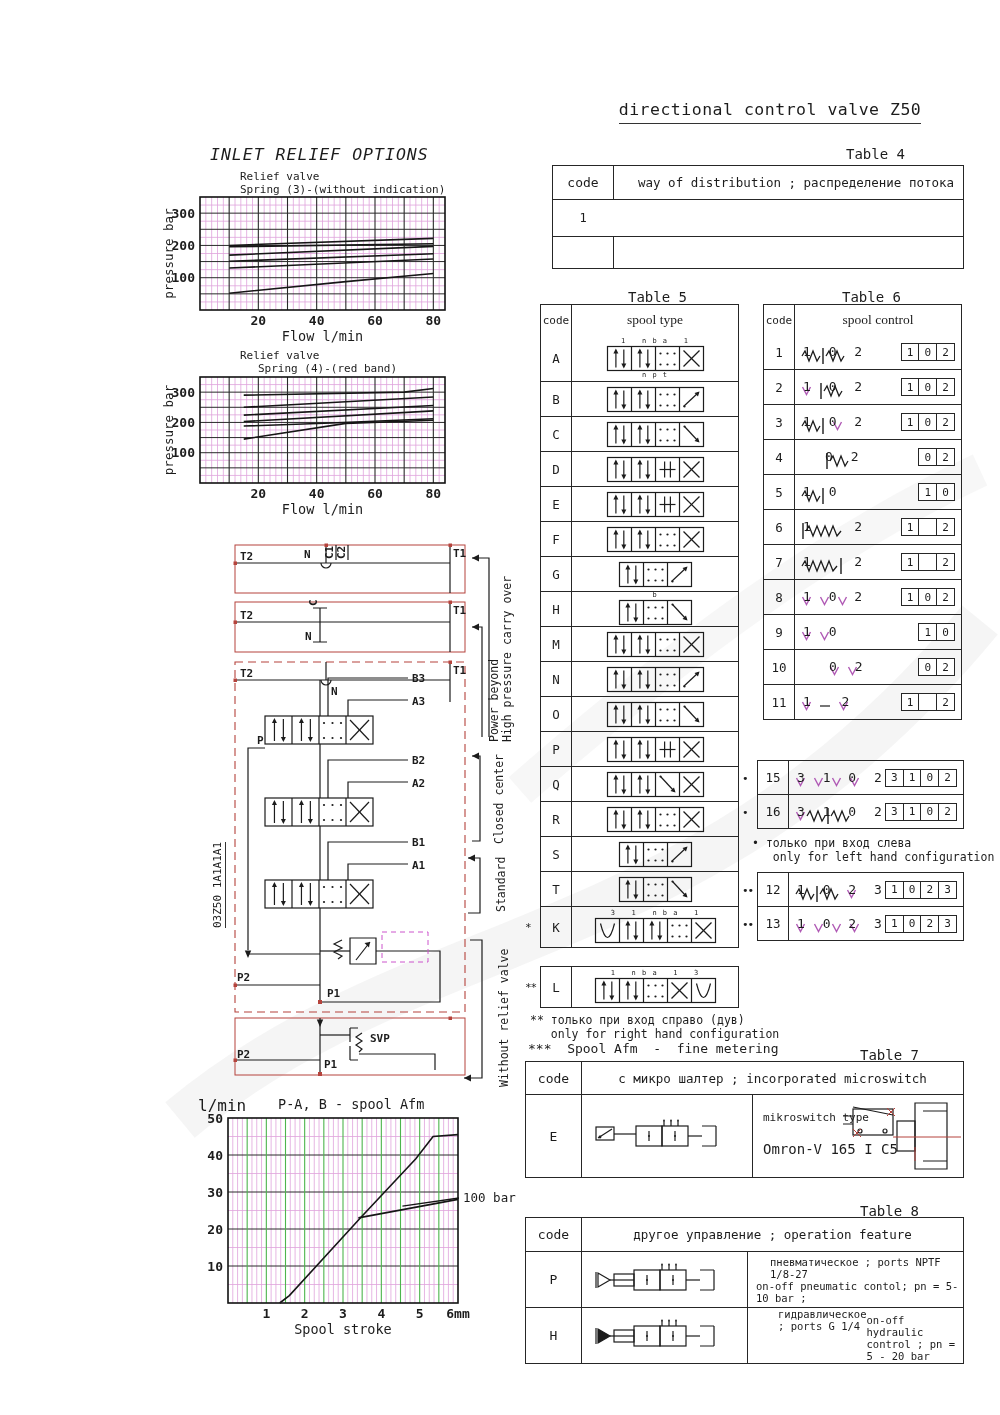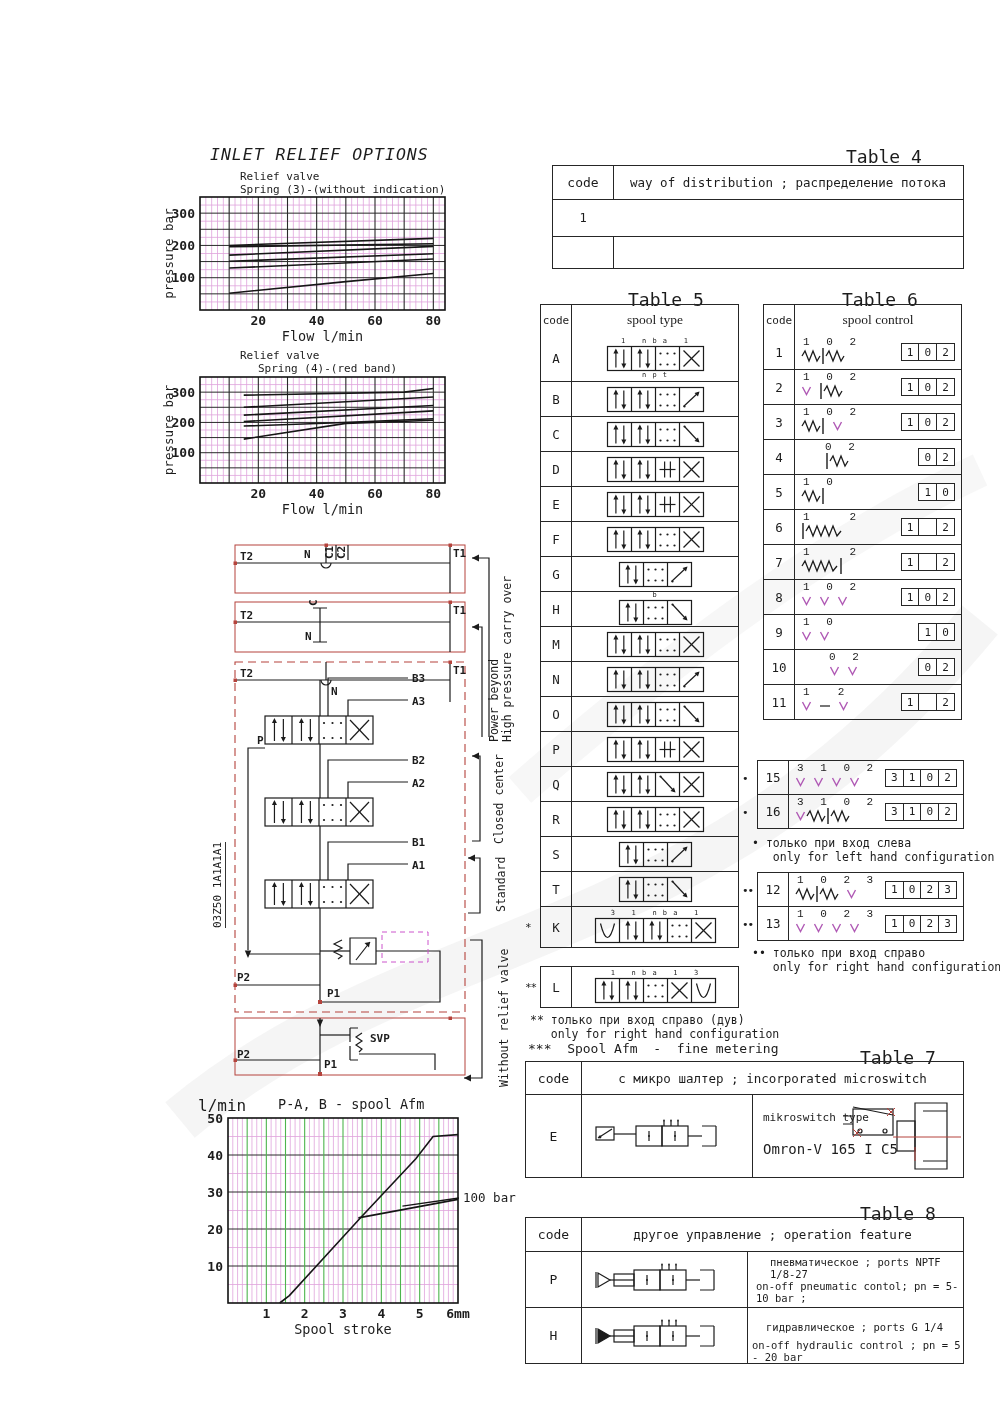--- a/index.html
+++ b/index.html
@@ -1,21 +1,21 @@
 <!DOCTYPE html>
 <html><head>
 <meta charset="utf-8">
 <style>
   html,body{margin:0;padding:0;background:#fff;}
   #page{position:relative;width:1000px;height:1415px;background:#ffffff;overflow:hidden;
         font-family:"DejaVu Sans Mono",monospace;color:#1c1c1c;}
   .abs{position:absolute;}
   .title{position:absolute;left:600px;top:100px;width:340px;text-align:center;font-size:16.5px;}
   .title span{border-bottom:1.5px solid #333;padding-bottom:4px;letter-spacing:.5px;}
-  .tlabel{position:absolute;font-size:18px;}
+  .tlabel{position:absolute;font-size:14px;}
   .heading{position:absolute;font-size:16.5px;font-style:italic;letter-spacing:1px;}
   .sublab{position:absolute;font-size:11px;}
   .tbl{position:absolute;border:1.6px solid #262626;}
   .trow{display:flex;align-items:center;border-top:1.5px solid #262626;}
   .trow:first-child{border-top:none;}
   .cell{border-left:1.5px solid #262626;align-self:stretch;display:flex;align-items:center;}
   .cell:first-child{border-left:none;}
   .ctr{justify-content:center;}
   .t5head{display:flex;align-items:stretch;height:30px;}
   .t5code{width:30px;flex:none;display:flex;align-items:center;justify-content:center;
@@ -25,21 +25,21 @@
   .t5head .t5code{font-size:11px;}
   .t5row{position:relative;display:flex;align-items:stretch;border-top:1.5px solid #262626;}
   #t5rows .t5row:first-child{border-top:none;}
   #t5lrow .t5row{border-top:none;}
   .t6row{position:relative;display:flex;align-items:stretch;border-top:1.5px solid #262626;height:34px;}
   #t6rows .t6row:first-child{border-top:none;}
   .grp .t6row:first-child{border-top:none;}
   .t6code{width:30px;flex:none;display:flex;align-items:center;justify-content:center;
           border-right:1.5px solid #262626;font-size:12.5px;align-self:stretch;}
   .t6body{flex:1;position:relative;display:flex;align-items:center;padding:0 6px;}
-  .pos{position:absolute;top:1px;font-size:11px;letter-spacing:5px;white-space:pre;font-family:Liberation Mono, monospace;}
+  .pos{position:absolute;top:9px;font-size:13px;letter-spacing:5px;white-space:pre;}
   .glyph{display:inline-flex;align-items:center;margin-top:9px;}
   .boxes{margin-left:auto;display:inline-flex;}
   .box{width:17px;height:16px;border:1.3px solid #262626;margin-left:-1.3px;display:inline-flex;
        align-items:center;justify-content:center;font-size:11px;background:#fff;}
   .rowmark{position:absolute;left:-16px;top:50%;transform:translateY(-50%);font-size:11px;letter-spacing:-1px;}
   .tinylab{font-size:7px;line-height:7px;white-space:pre;letter-spacing:1px;}
   .note{position:absolute;font-size:11.5px;line-height:14px;white-space:pre;}
   .vlabel{position:absolute;font-size:11.5px;white-space:pre;transform:rotate(-90deg);transform-origin:0 0;}
   .vlabel.u{border-bottom:1.2px solid #333;padding-bottom:1px;}
   svg{display:block;}
@@ -47,20 +47,21 @@
 </head>
 <body>
 
 <div id="page">
 
   <svg class="abs" style="left:0;top:0" width="1000" height="1415">
     <path d="M180,1120 C420,920 700,960 980,620" stroke="#ededed" stroke-width="46" fill="none" opacity="0.55"></path>
     <path d="M520,790 C680,650 830,540 980,470" stroke="#efefef" stroke-width="34" fill="none" opacity="0.5"></path>
   </svg>
 
+  <div class="title"><span>directional control valve Z50</span></div>
 
   <div class="heading" style="left:210px;top:145px">INLET RELIEF OPTIONS</div>
   <div class="sublab" style="left:240px;top:170px">Relief valve</div>
   <div class="sublab" style="left:240px;top:183px">Spring (3)-(without indication)</div>
   <div class="abs" style="left:160px;top:192px">
       <svg width="330" height="152">
         <line x1="45.833333333333336" y1="5" x2="45.833333333333336" y2="118" stroke="#dfa3dc" stroke-width="0.8"></line>
         <line x1="51.666666666666664" y1="5" x2="51.666666666666664" y2="118" stroke="#dfa3dc" stroke-width="0.8"></line>
         <line x1="57.5" y1="5" x2="57.5" y2="118" stroke="#dfa3dc" stroke-width="0.8"></line>
         <line x1="63.33333333333333" y1="5" x2="63.33333333333333" y2="118" stroke="#dfa3dc" stroke-width="0.8"></line>
@@ -207,21 +208,21 @@
         <text x="273.3333333333333" y="126" text-anchor="middle" font-size="13" font-weight="600" font-family="DejaVu Sans Mono,monospace" fill="#1c1c1c">80</text>
         <text x="13" y="58" text-anchor="middle" font-size="12.5" font-family="DejaVu Sans Mono,monospace" fill="#1c1c1c" transform="rotate(-90 13 58)">pressure bar</text>
         <text x="162.5" y="142" text-anchor="middle" font-size="13.5" font-family="DejaVu Sans Mono,monospace" fill="#1c1c1c">Flow l/min</text>
       </svg>
     </div>
 
   <div class="tlabel" style="left:846px;top:146px">Table 4</div>
   <div class="tbl" style="left:552px;top:165px;width:410px">
     <div class="trow" style="height:33px">
       <div class="cell ctr" style="width:60px;font-size:13px">code</div>
-      <div class="cell" style="flex:1;padding-left:16px;font-size:12.5px">way of distribution ;  распределение потока</div>
+      <div class="cell" style="flex:1;padding-left:24px;font-size:12.5px">way of distribution ;  распределение потока</div>
     </div>
     <div class="trow" style="height:36px">
       <div class="cell ctr" style="width:60px;font-size:12px">1</div>
     </div>
     <div class="trow" style="height:31px">
       <div class="cell ctr" style="width:60px"></div>
       <div class="cell" style="flex:1"></div>
     </div>
   </div>
 
@@ -1322,22 +1323,20 @@
             <span class="boxes">
               <span class="box">1</span>
               <span class="box">0</span>
               <span class="box">2</span>
               <span class="box">3</span>
             </span>
           </div>
         </div>
       </div>
     </div>
-  <div class="note" style="left:752px;top:946px"><span>••</span> <span>только при вход справо</span>
-   <span>only for right hand configuration</span></div>
 
   <div class="tlabel" style="left:860px;top:1047px">Table 7</div>
   <div class="tbl" style="left:525px;top:1061px;width:437px">
     <div class="trow" style="height:32px">
       <div class="cell ctr" style="width:55px;font-size:13px">code</div>
       <div class="cell ctr" style="flex:1;font-size:12.5px">с микро шалтер ;  incorporated microswitch</div>
     </div>
     <div class="trow" style="height:82px">
       <div class="cell ctr" style="width:55px;font-size:13px">E</div>
       <div class="cell ctr" style="width:170px">
@@ -1436,21 +1435,21 @@
             <line x1="86" y1="3" x2="86" y2="8" stroke="#1c1c1c" stroke-width="1.2" fill="none"></line>
             <circle cx="86" cy="2.5" r="0.9" fill="#1c1c1c"></circle>
             <path d="M110,8 h14 M124,8 v20 M110,28 h14" stroke="#1c1c1c" stroke-width="1.2" fill="none"></path>
             <line x1="96" y1="18" x2="110" y2="18" stroke="#1c1c1c" stroke-width="1.2" fill="none"></line>
             <line x1="6" y1="10" x2="6" y2="26" stroke="#1c1c1c" stroke-width="1.2" fill="none"></line>
             <polygon points="8,11 8,25 20,18" fill="#1c1c1c" stroke="#1c1c1c" stroke-width="1.2"></polygon>
             <line x1="20" y1="18" x2="44" y2="18" stroke="#1c1c1c" stroke-width="1.2" fill="none"></line>
             <rect x="24" y="12" width="20" height="12" stroke="#1c1c1c" stroke-width="1.2" fill="none"></rect>
           </svg>
         </div>
-      <div class="cell" style="flex:1;flex-direction:column;justify-content:flex-end;align-items:flex-start;padding-left:4px">
+      <div class="cell" style="flex:1;flex-direction:row;justify-content:center;align-items:flex-start;padding-left:16px">
         <div style="font-size:10.5px;padding-left:14px">гидравлическое ;   ports G 1/4</div>
         <div style="font-size:10.5px;margin-top:6px">on-off hydraulic control ; pn = 5 - 20 bar</div>
       </div>
     </div>
   </div>
 
 <div class="vlabel" style="left: 487px; top: 742px;">Power beyond</div>
     <div class="vlabel" style="left: 500px; top: 742px;">High pressure carry over</div>
     <div class="vlabel" style="left: 492px; top: 844px;">Closed center</div>
     <div class="vlabel" style="left: 494px; top: 912px;">Standard</div>

